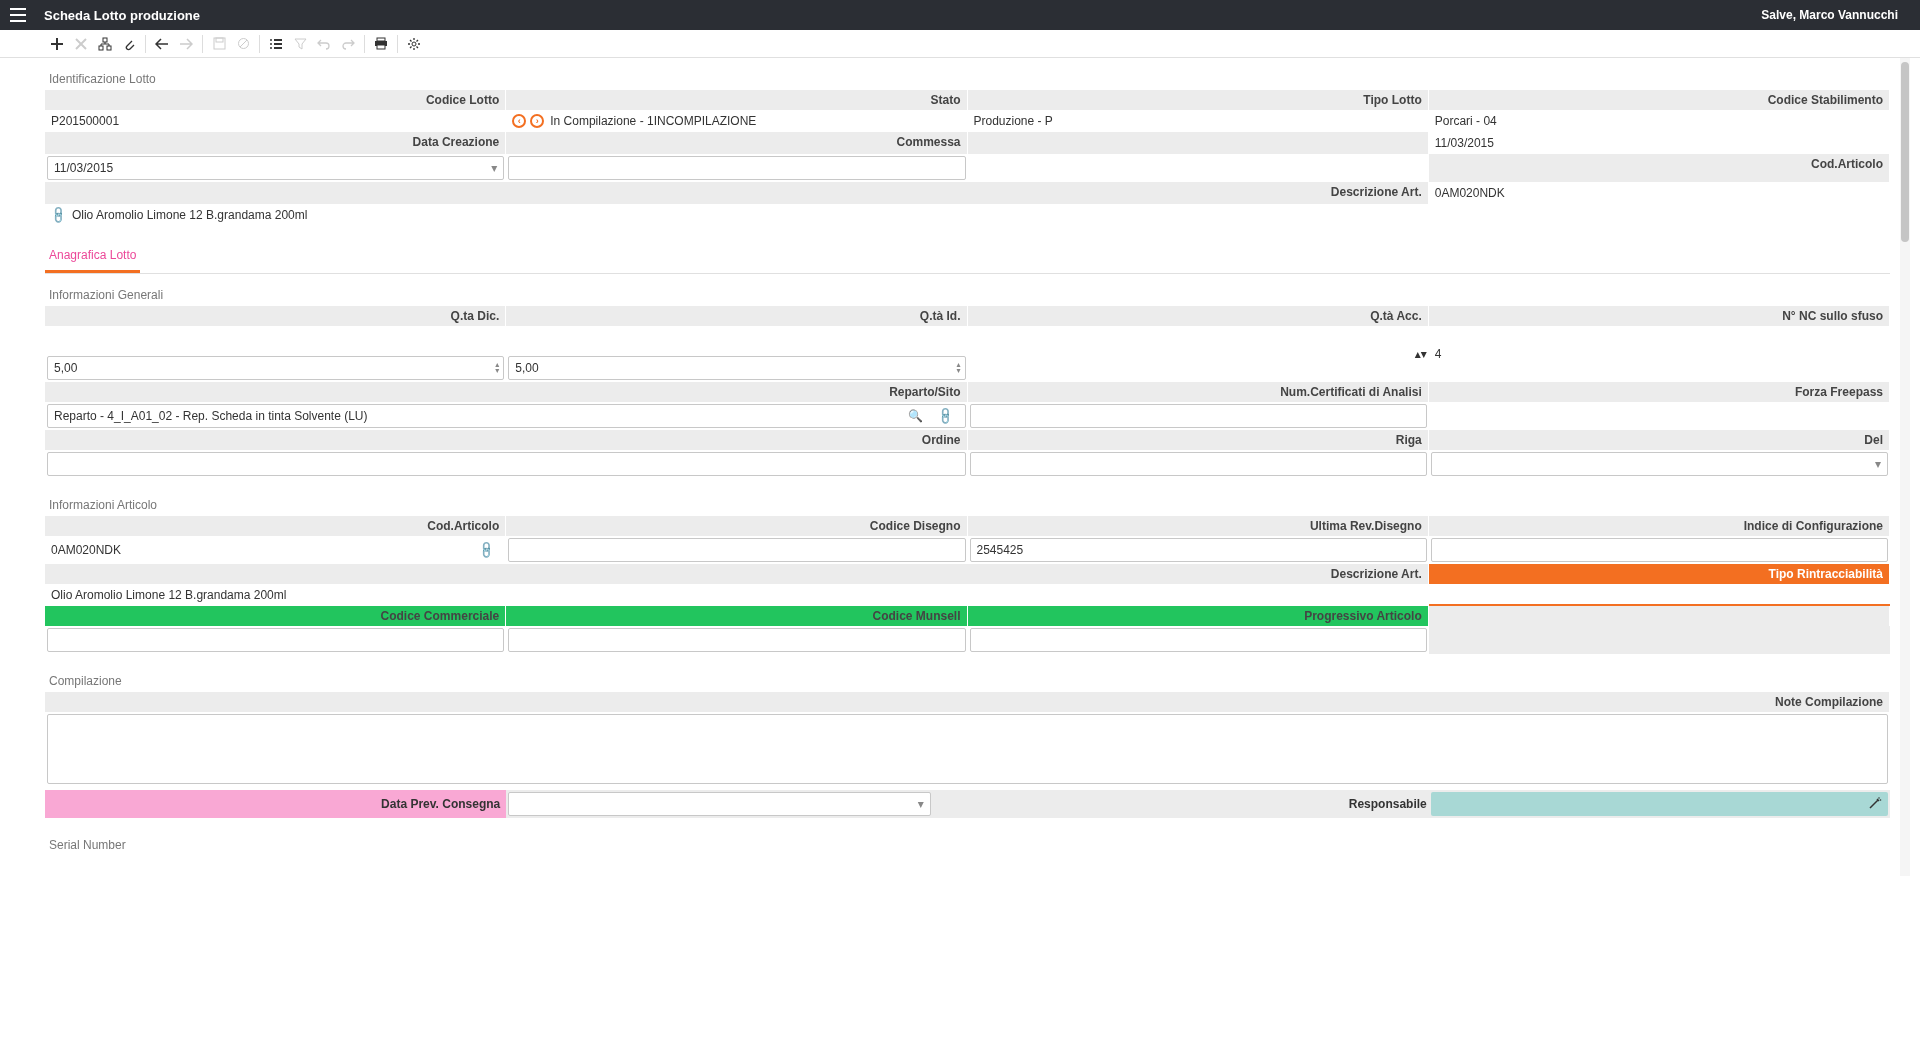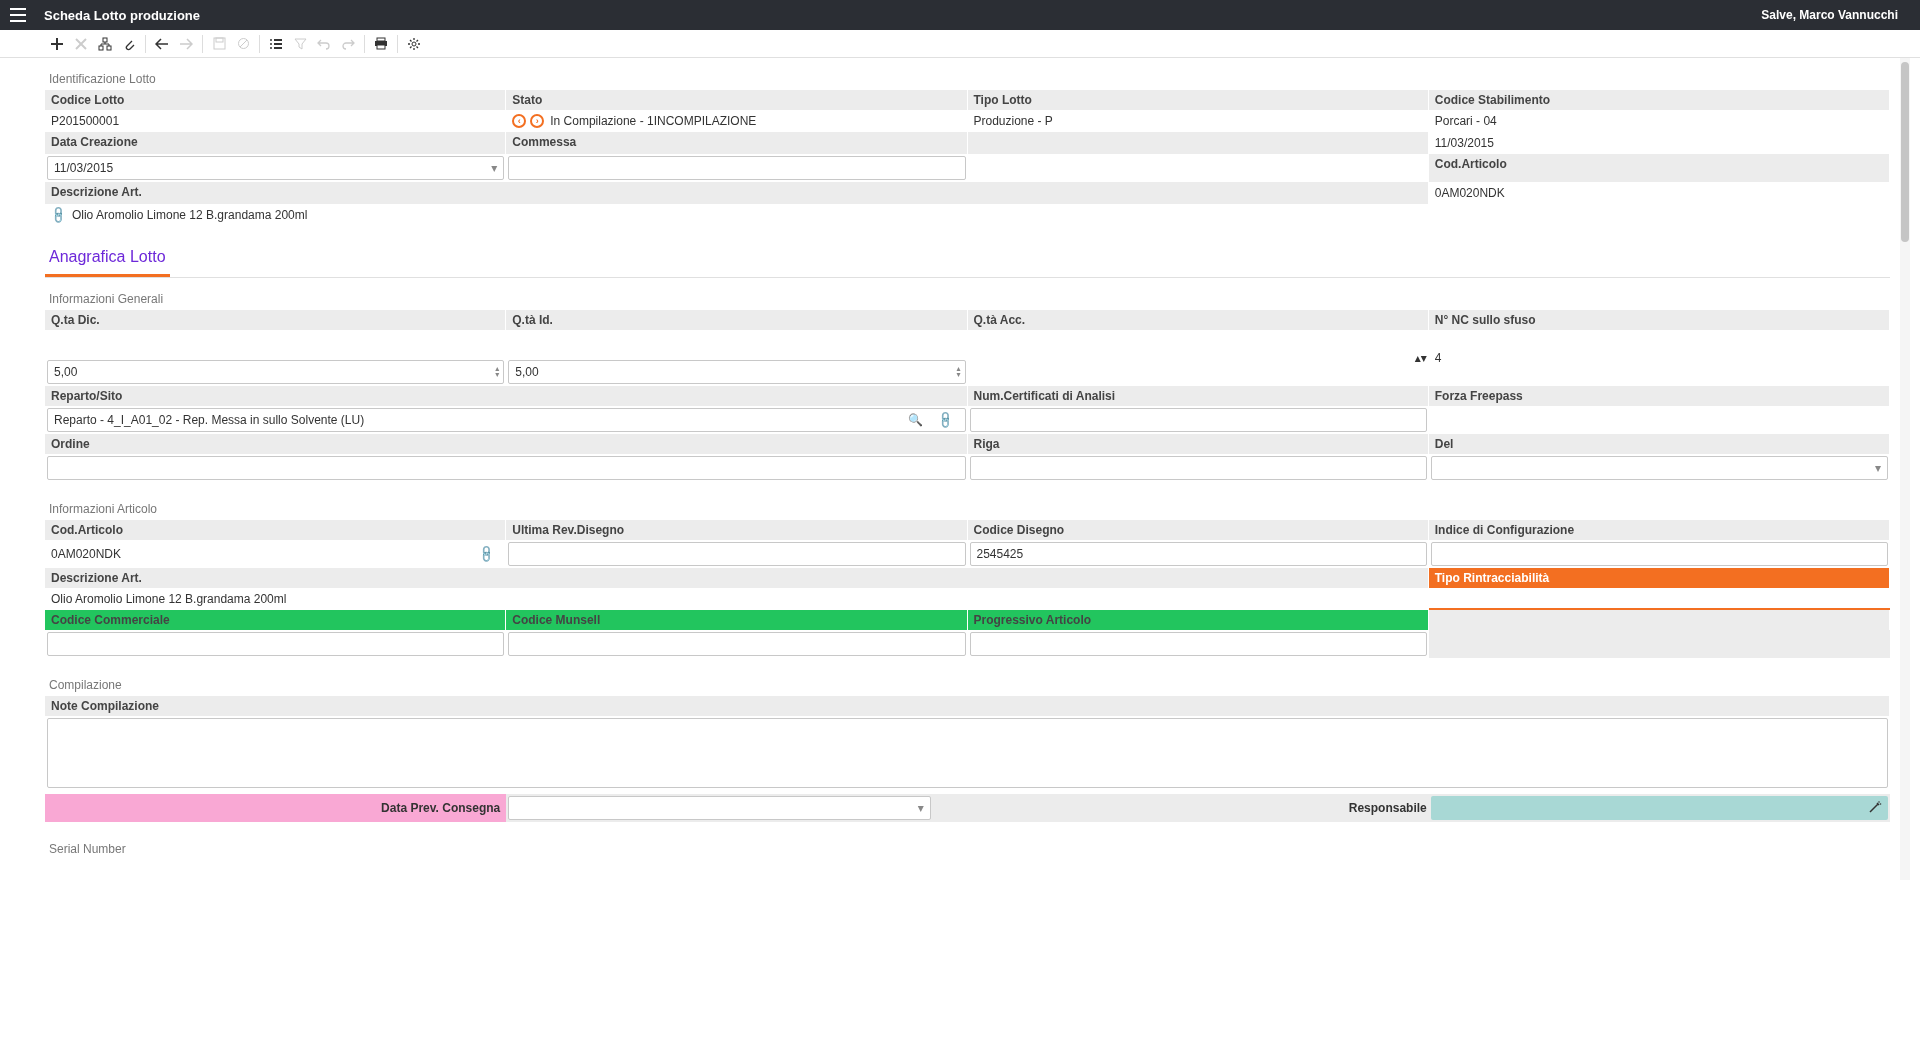--- a/index.html
+++ b/index.html
@@ -15,37 +15,37 @@
 .toolbar .tbtn { width: 24px; height: 24px; display: flex; align-items: center; justify-content: center; cursor: pointer; color: #444; }
 .toolbar .tbtn.disabled { color: #ccc; cursor: default; }
 .toolbar .tsep { width: 1px; height: 18px; background: #ddd; margin: 0 4px; }
 
 .page { padding: 8px 30px 20px 45px; position: relative; }
 .page-scroll { position: absolute; right: 10px; top: 0; bottom: 0; width: 10px; background: #f5f5f5; }
 .page-scroll-thumb { position: absolute; top: 4px; left: 1px; width: 8px; height: 180px; background: #c5c5c5; border-radius: 4px; }
 
 .section-title { font-size: 12px; color: #777; padding: 6px 0 4px 4px; }
 .grid { display: grid; }
-.hdr { background: #ececec; text-align: left; font-size: 12px; font-weight: 600; color: #444; padding: 3px 6px; border-right: 1px solid #fff; }
+.hdr { background: #ececec; text-align: right; font-size: 12px; font-weight: 600; color: #444; padding: 3px 6px; border-right: 1px solid #fff; }
 .hdr.orange { background: #f36f21; color: #fff; }
 .hdr.yellow { background: #22c55e; }
 .cell { padding: 3px 6px; font-size: 12px; color: #333; min-height: 22px; display: flex; align-items: center; }
 .input { border: 1px solid #c8c8c8; border-radius: 2px; background: #fff; height: 24px; padding: 2px 6px; font-size: 12px; width: 100%; position: relative; display: flex; align-items: center; }
 .input .caret { margin-left: auto; color: #888; }
 .spinbox { position: relative; margin-top: 28px; }
 .spinbox .spins { position: absolute; right: 4px; top: 50%; transform: translateY(-50%); display: flex; flex-direction: column; line-height: 6px; color: #888; font-size: 8px; }
 
 .status-icons { display: inline-flex; gap: 4px; margin-right: 6px; }
 .round-ico { width: 14px; height: 14px; border: 2px solid #f36f21; border-radius: 50%; display: inline-flex; align-items: center; justify-content: center; color: #f36f21; font-size: 9px; font-weight: bold; }
 
 .link-ico { color: #f36f21; font-size: 12px; margin-right: 6px; transform: rotate(-45deg); display: inline-block; }
 .search-ico { color: #555; margin-right: 6px; }
 
 .tab-row { display: flex; border-bottom: 1px solid #e0e0e0; margin-top: 14px; margin-bottom: 8px; }
-.tab { padding: 8px 4px; font-size: 16px; color: #6d28d9; border-bottom: 3px solid #f36f21; cursor: pointer; }
+.tab { padding: 8px 4px; font-size: 12px; color: #ec4899; border-bottom: 3px solid #f36f21; cursor: pointer; }
 
 .notes-box { border: 1px solid #c8c8c8; border-radius: 2px; height: 70px; background: #fff; width: 100%; }
 
 .teal-box { background: #a8d8d5; height: 24px; border-radius: 2px; position: relative; display: flex; align-items: center; justify-content: flex-end; padding-right: 6px; }
 .wand-ico { color: #333; }
 
 .row-sep { height: 14px; }
 </style>
 </head>
 <body>
@@ -238,21 +238,21 @@
       <span class="spins" style="position:static;"><span>▴</span><span>▾</span></span>
     </div>
     <div class="cell">4</div>
 
     <div class="hdr" style="grid-column: span 2;">Reparto/Sito</div>
     <div class="hdr">Num.Certificati di Analisi</div>
     <div class="hdr">Forza Freepass</div>
 
     <div class="cell" style="grid-column: span 2; padding:2px;">
       <div class="input">
-        <span>Reparto - 4_I_A01_02 - Rep. Messa in sullo Solvente (LU)</span>
+        <span>Reparto - 4_I_A01_02 - Rep. Scheda in tinta Solvente (LU)</span>
         <span style="margin-left:auto; display:flex; gap:8px; align-items:center;">
           <span class="search-ico">🔍</span>
           <span class="link-ico" style="color:#888;">🔗</span>
         </span>
       </div>
     </div>
     <div class="cell" style="padding:2px;">
         <div class="input"></div>
       </div>
     <div class="cell"></div>
@@ -272,22 +272,22 @@
         <span class="caret">▾</span>
       </div>
     </div>
   </div>
 
   <div class="row-sep"></div>
 
   <div class="section-title">Informazioni Articolo</div>
   <div class="grid" style="grid-template-columns: 25% 25% 25% 25%;">
     <div class="hdr">Cod.Articolo</div>
+    <div class="hdr">Codice Disegno</div>
     <div class="hdr">Ultima Rev.Disegno</div>
-    <div class="hdr">Codice Disegno</div>
     <div class="hdr">Indice di Configurazione</div>
 
     <div class="cell">
       <span>0AM020NDK</span>
       <span class="link-ico" style="margin-left:auto;">🔗</span>
     </div>
     <div class="cell" style="padding:2px;">
         <div class="input"></div>
       </div>
     <div class="cell" style="padding:2px;">

